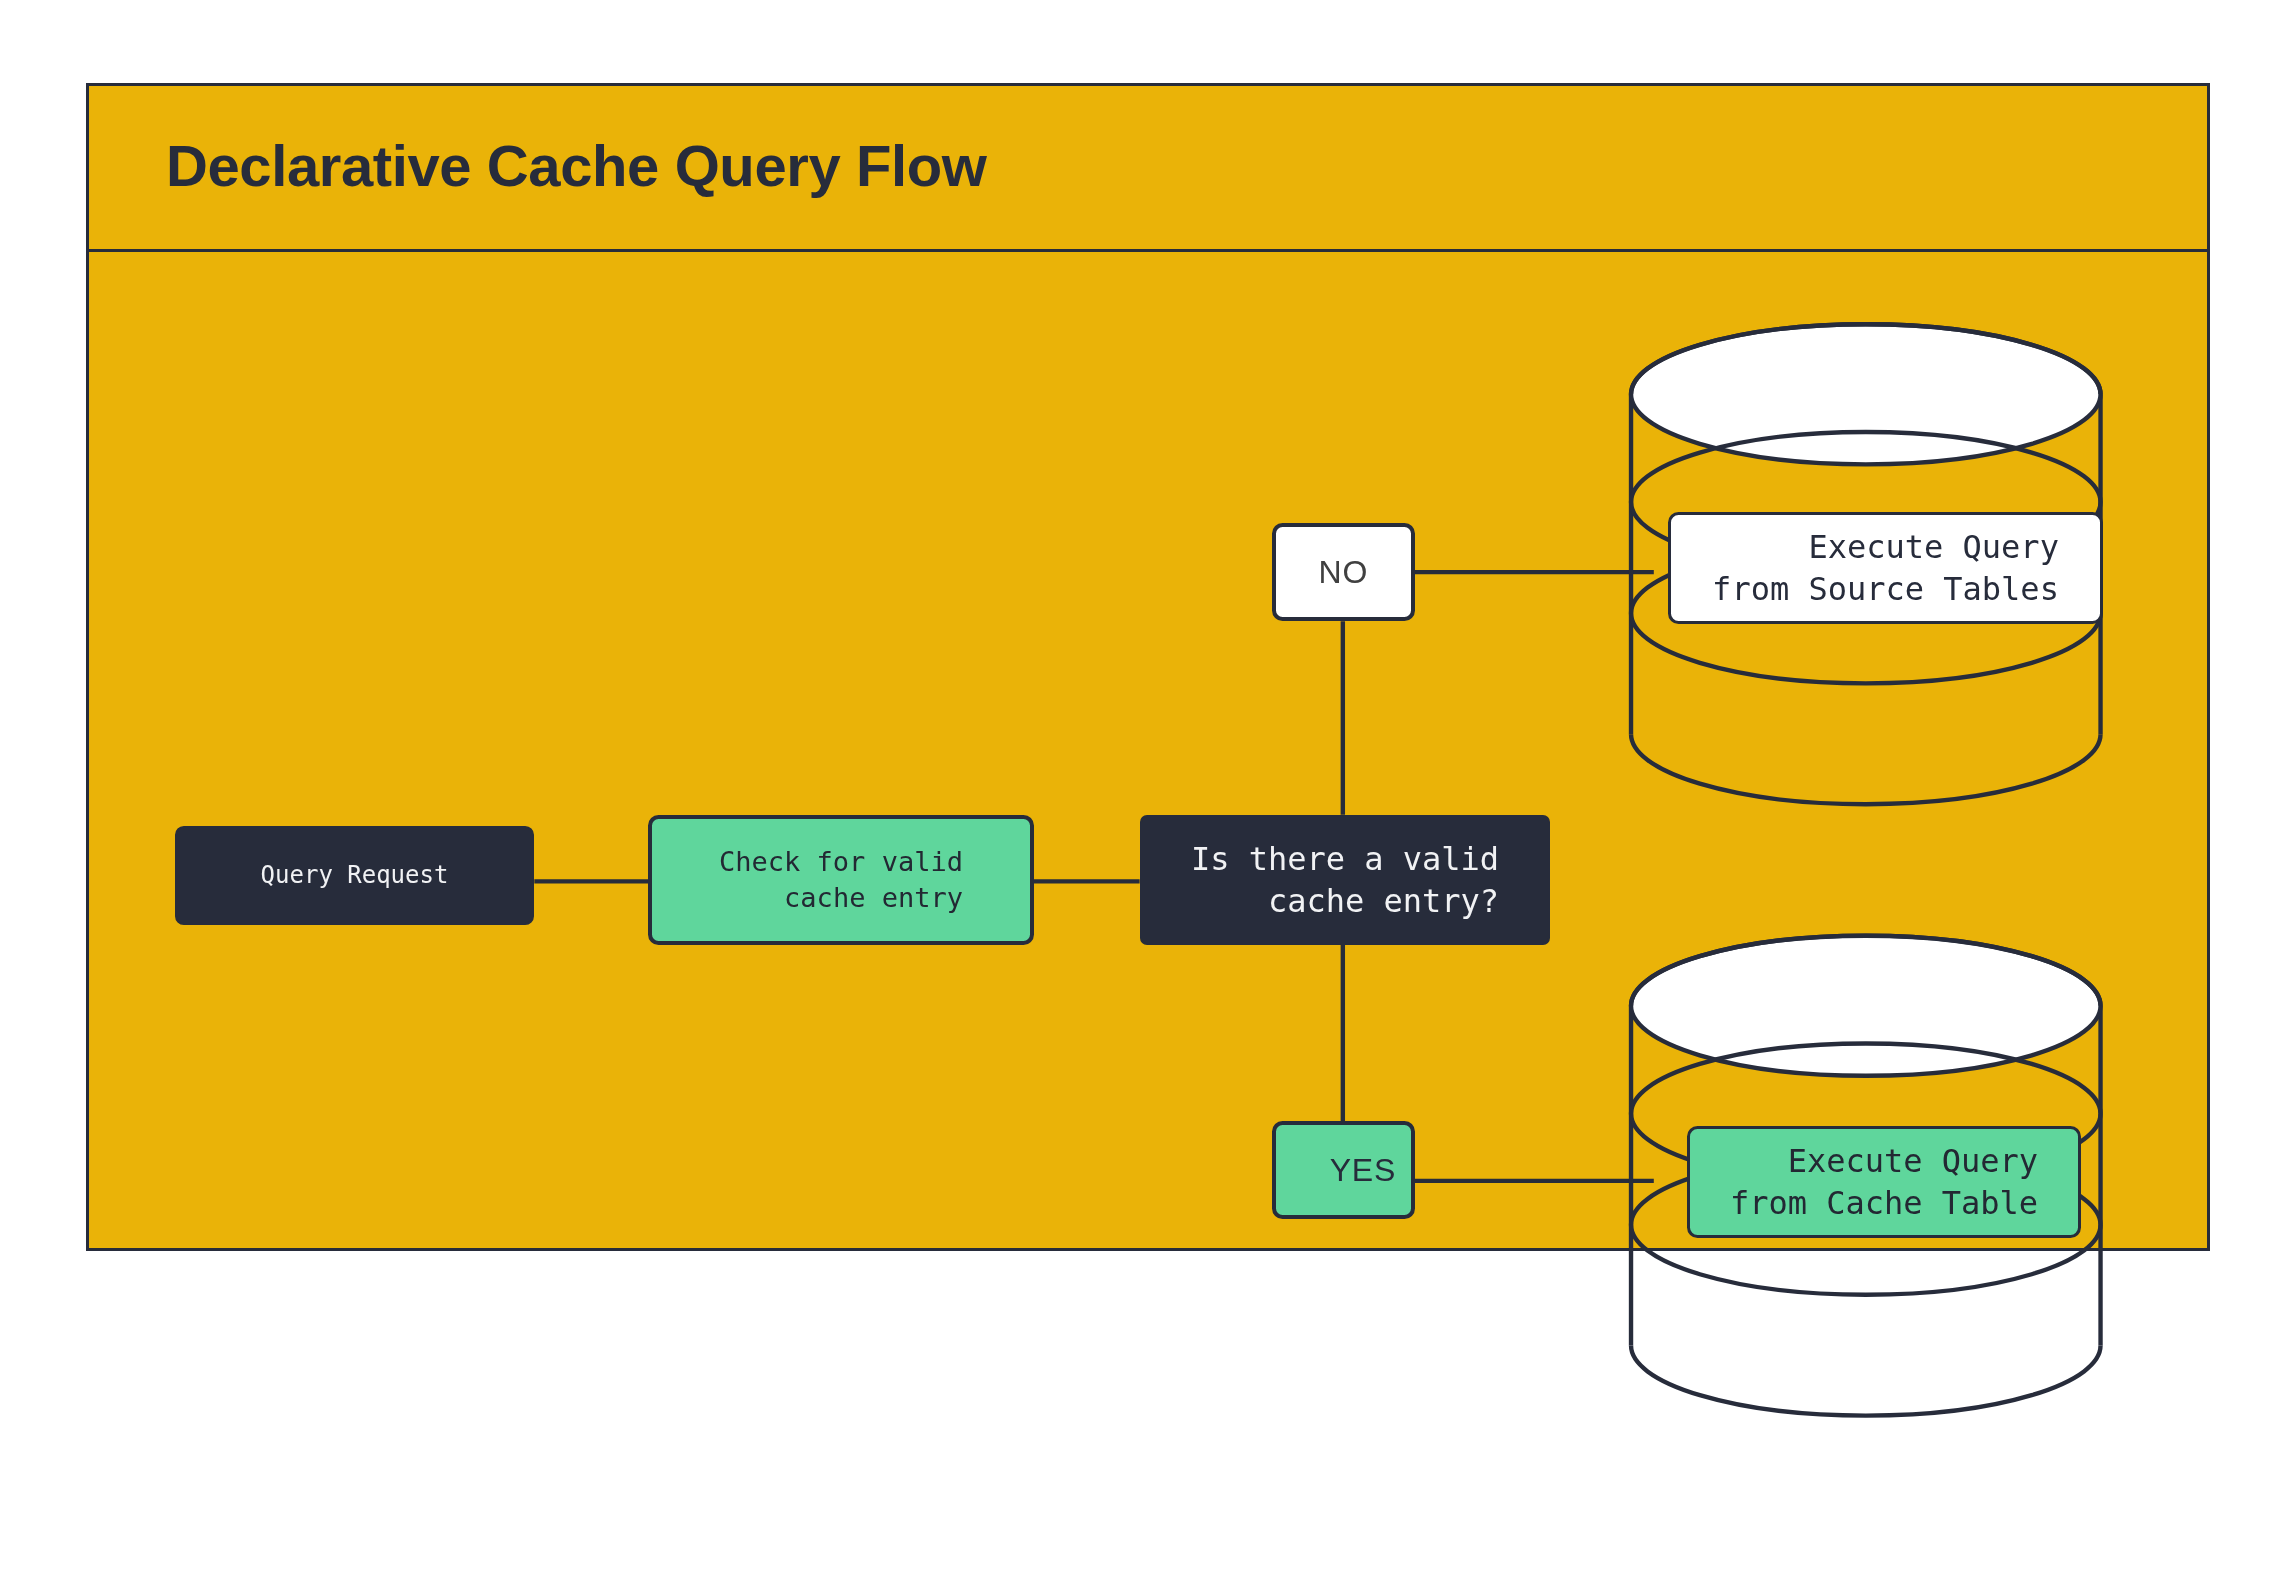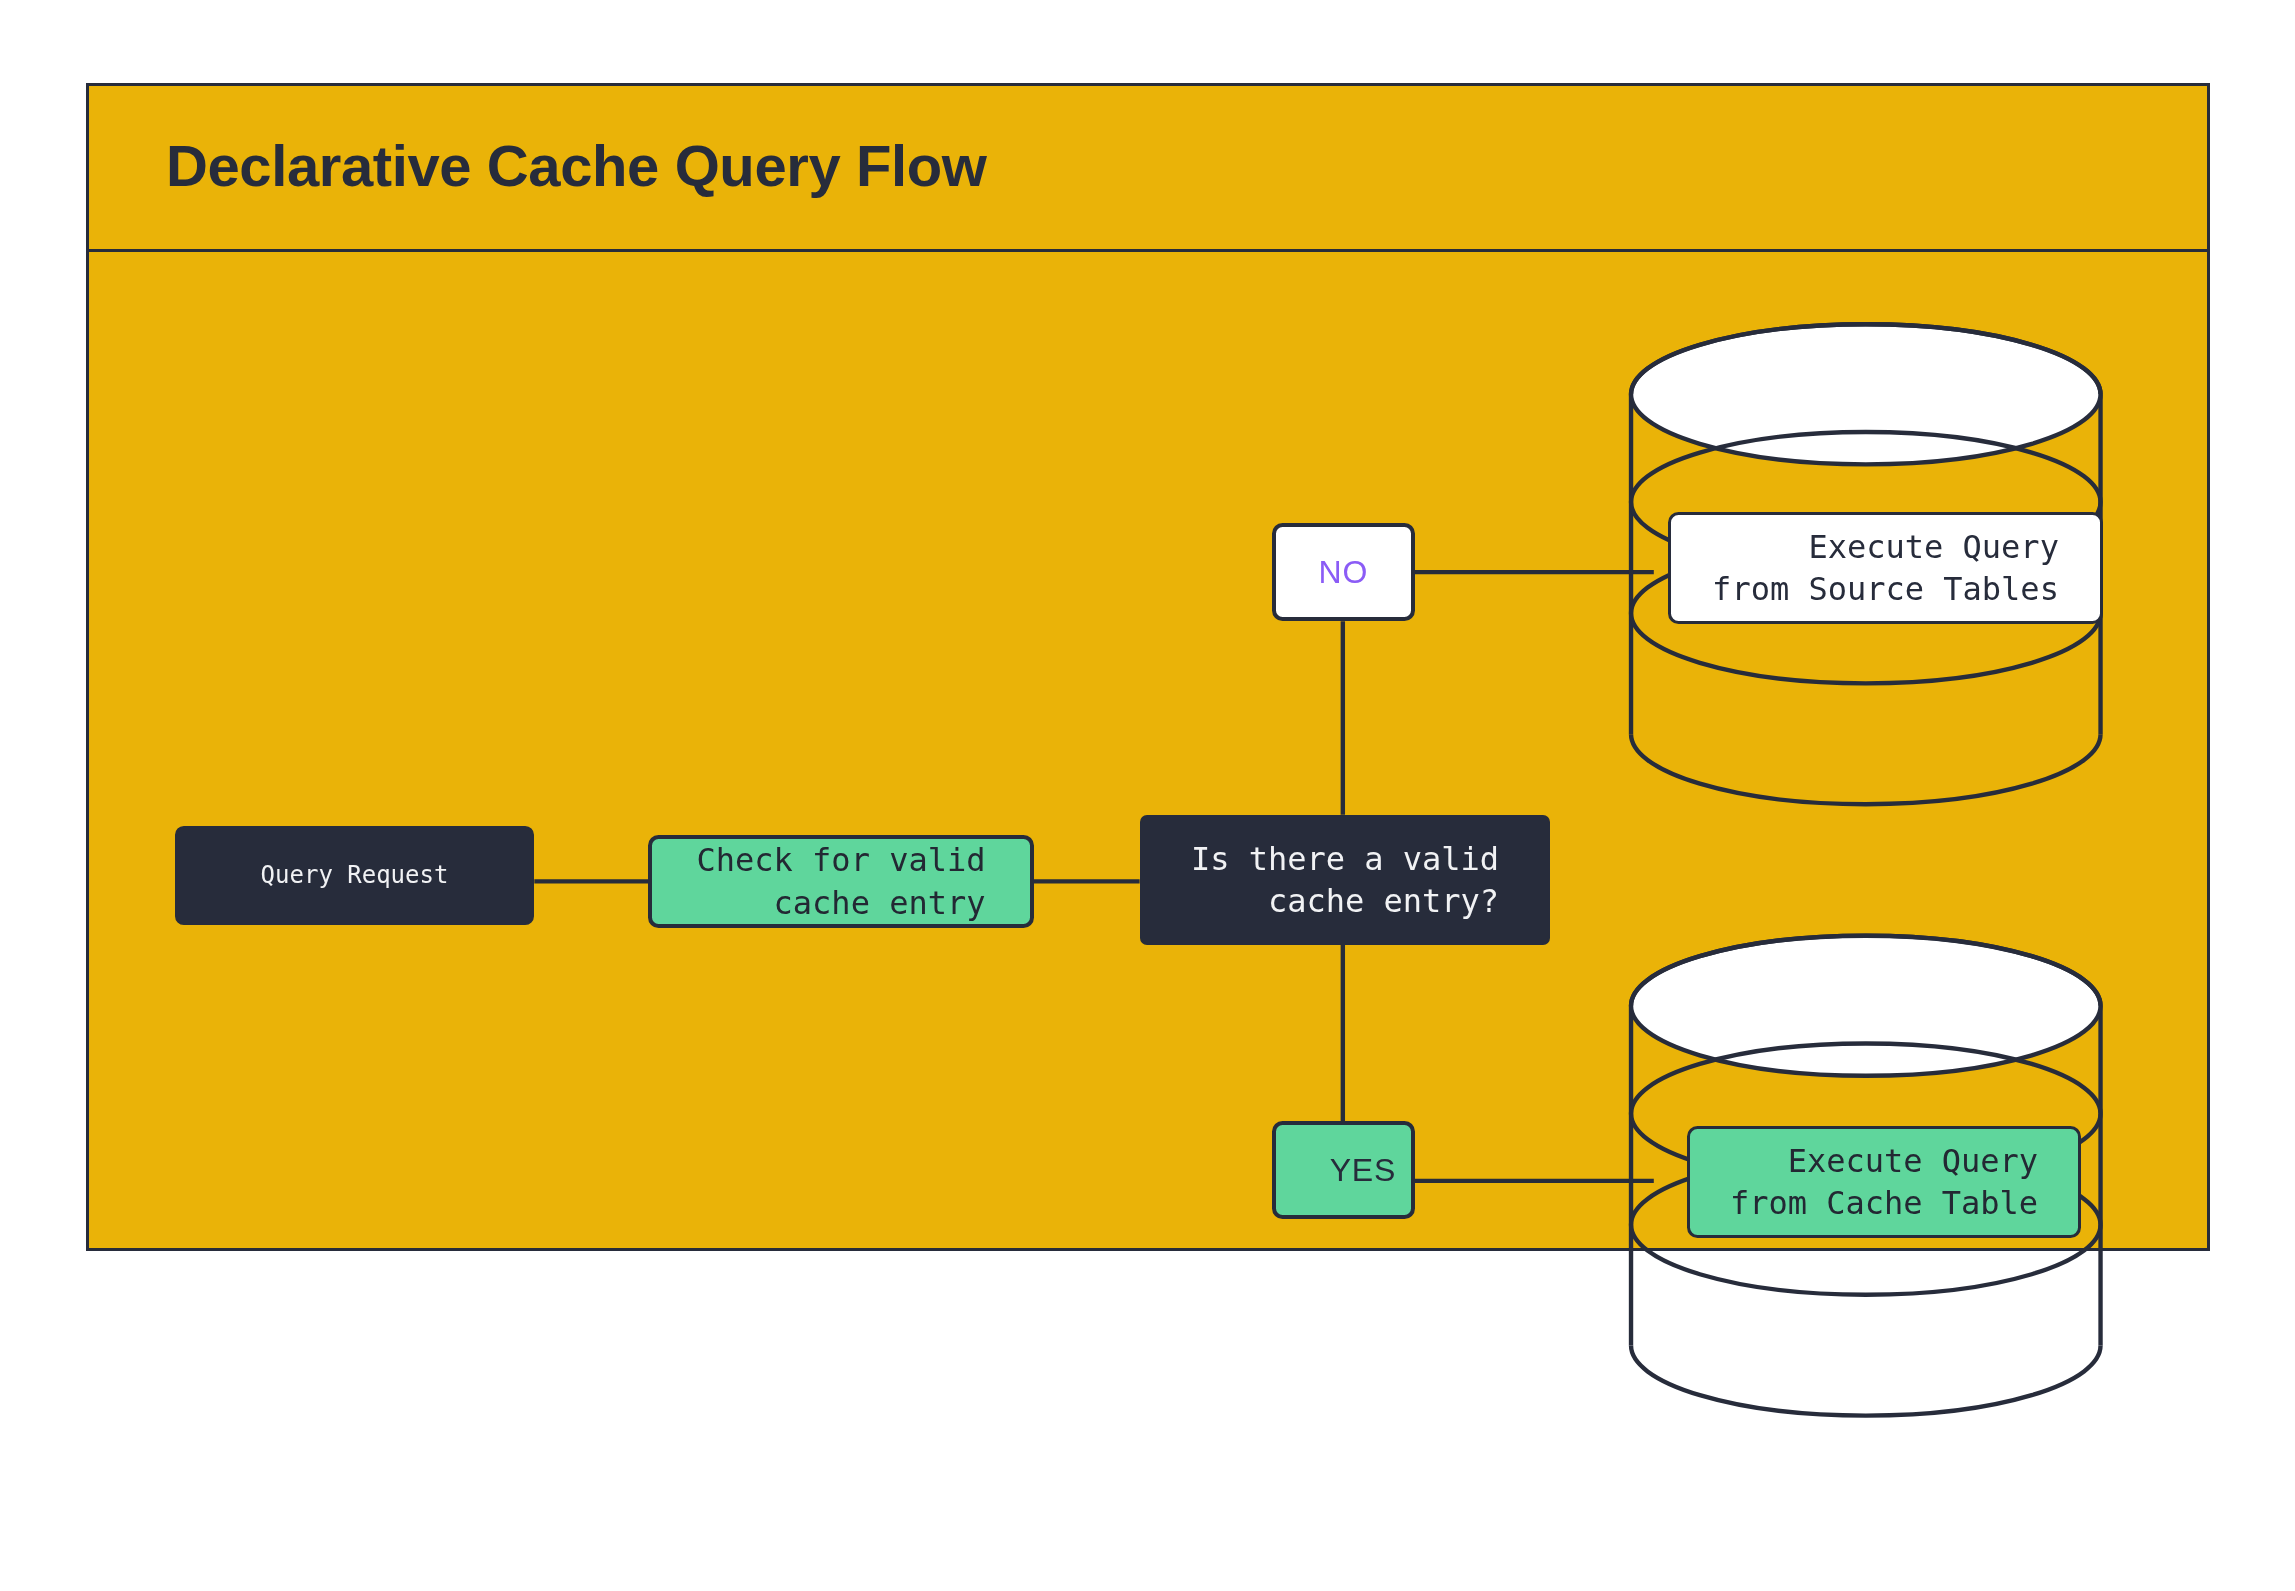--- a/index.html
+++ b/index.html
@@ -92,23 +92,22 @@
     color: #272c3b;
     border: 4.4px solid #272c3b;
     border-radius: 10.5px;
   }
 
   #node-query-request {
     left: 175px; top: 826px; width: 359px; height: 99px;
     font-size: 24px;
   }
   #node-check-cache {
-    left: 648px; top: 815px; width: 386px; height: 93px;
-    font-size: 32px;
-    margin-top: 20px;
+    left: 648px; top: 815px; width: 386px; height: 130px;
+    font-size: 27px;
   }
   #node-decision {
     left: 1140px; top: 815px; width: 410px; height: 130px;
     font-size: 32px;
     border-radius: 7px;
   }
   #node-source-db-label {
     left: 1668px; top: 512px; width: 435px; height: 112px;
     font-size: 32px;
     border-width: 3.5px;
@@ -130,21 +129,21 @@
     justify-content: center;
     font-family: "Liberation Sans", sans-serif;
     font-size: 32px;
     letter-spacing: 0.9px;
     border-radius: 10.5px;
     z-index: 6;
   }
   #label-no {
     left: 1272px; top: 523px; width: 143px; height: 98px;
     background: #ffffff;
-    color: #8b5cf6;
+    color: #404040;
     border: 4.4px solid #272c3b;
   }
   #label-yes {
     left: 1272px; top: 1121px; width: 143px; height: 98px;
     background: #5fd69c;
     color: #272c3b;
     border: 4.4px solid #272c3b;
     padding-left: 39px;
   }
 </style>

